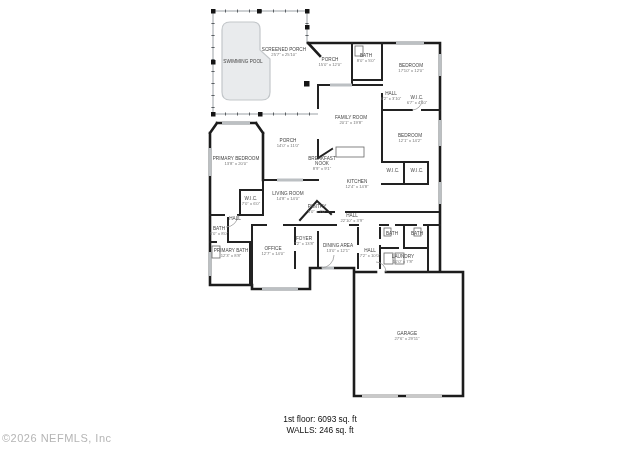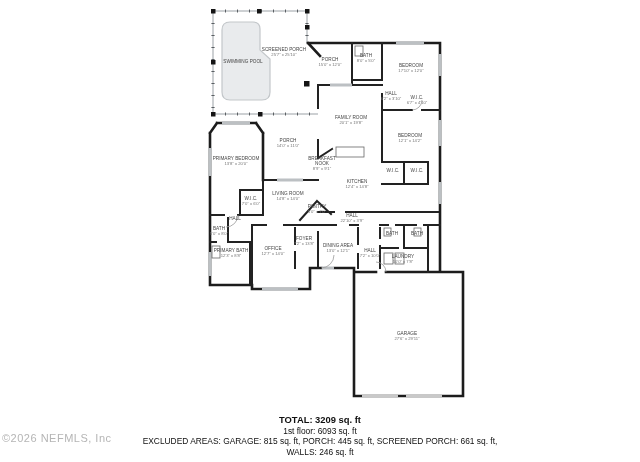--- a/index.html
+++ b/index.html
@@ -210,20 +210,18 @@
         <text x="403" y="258" text-anchor="middle" class="room-name">LAUNDRY</text>
         <text x="403" y="263.2" text-anchor="middle" class="room-dims">10'0" x 7'8"</text>
         <text x="273" y="250" text-anchor="middle" class="room-name">OFFICE</text>
         <text x="273" y="255.2" text-anchor="middle" class="room-dims">12'7" x 14'0"</text>
         <text x="407" y="335" text-anchor="middle" class="room-name">GARAGE</text>
         <text x="407" y="340.2" text-anchor="middle" class="room-dims">27'6" x 29'11"</text>
       </g>
   </svg>
 
   <div class="footer">
-    <div class="total">TOTAL: 3209 sq. ft</div>
     <div>1st floor: 6093 sq. ft</div>
-    <div>EXCLUDED AREAS: GARAGE: 815 sq. ft, PORCH: 445 sq. ft, SCREENED PORCH: 661 sq. ft,</div>
     <div>WALLS: 246 sq. ft</div>
   </div>
 
   <div class="watermark">©2026 NEFMLS, Inc</div>
 </div>
 
 </body></html>

